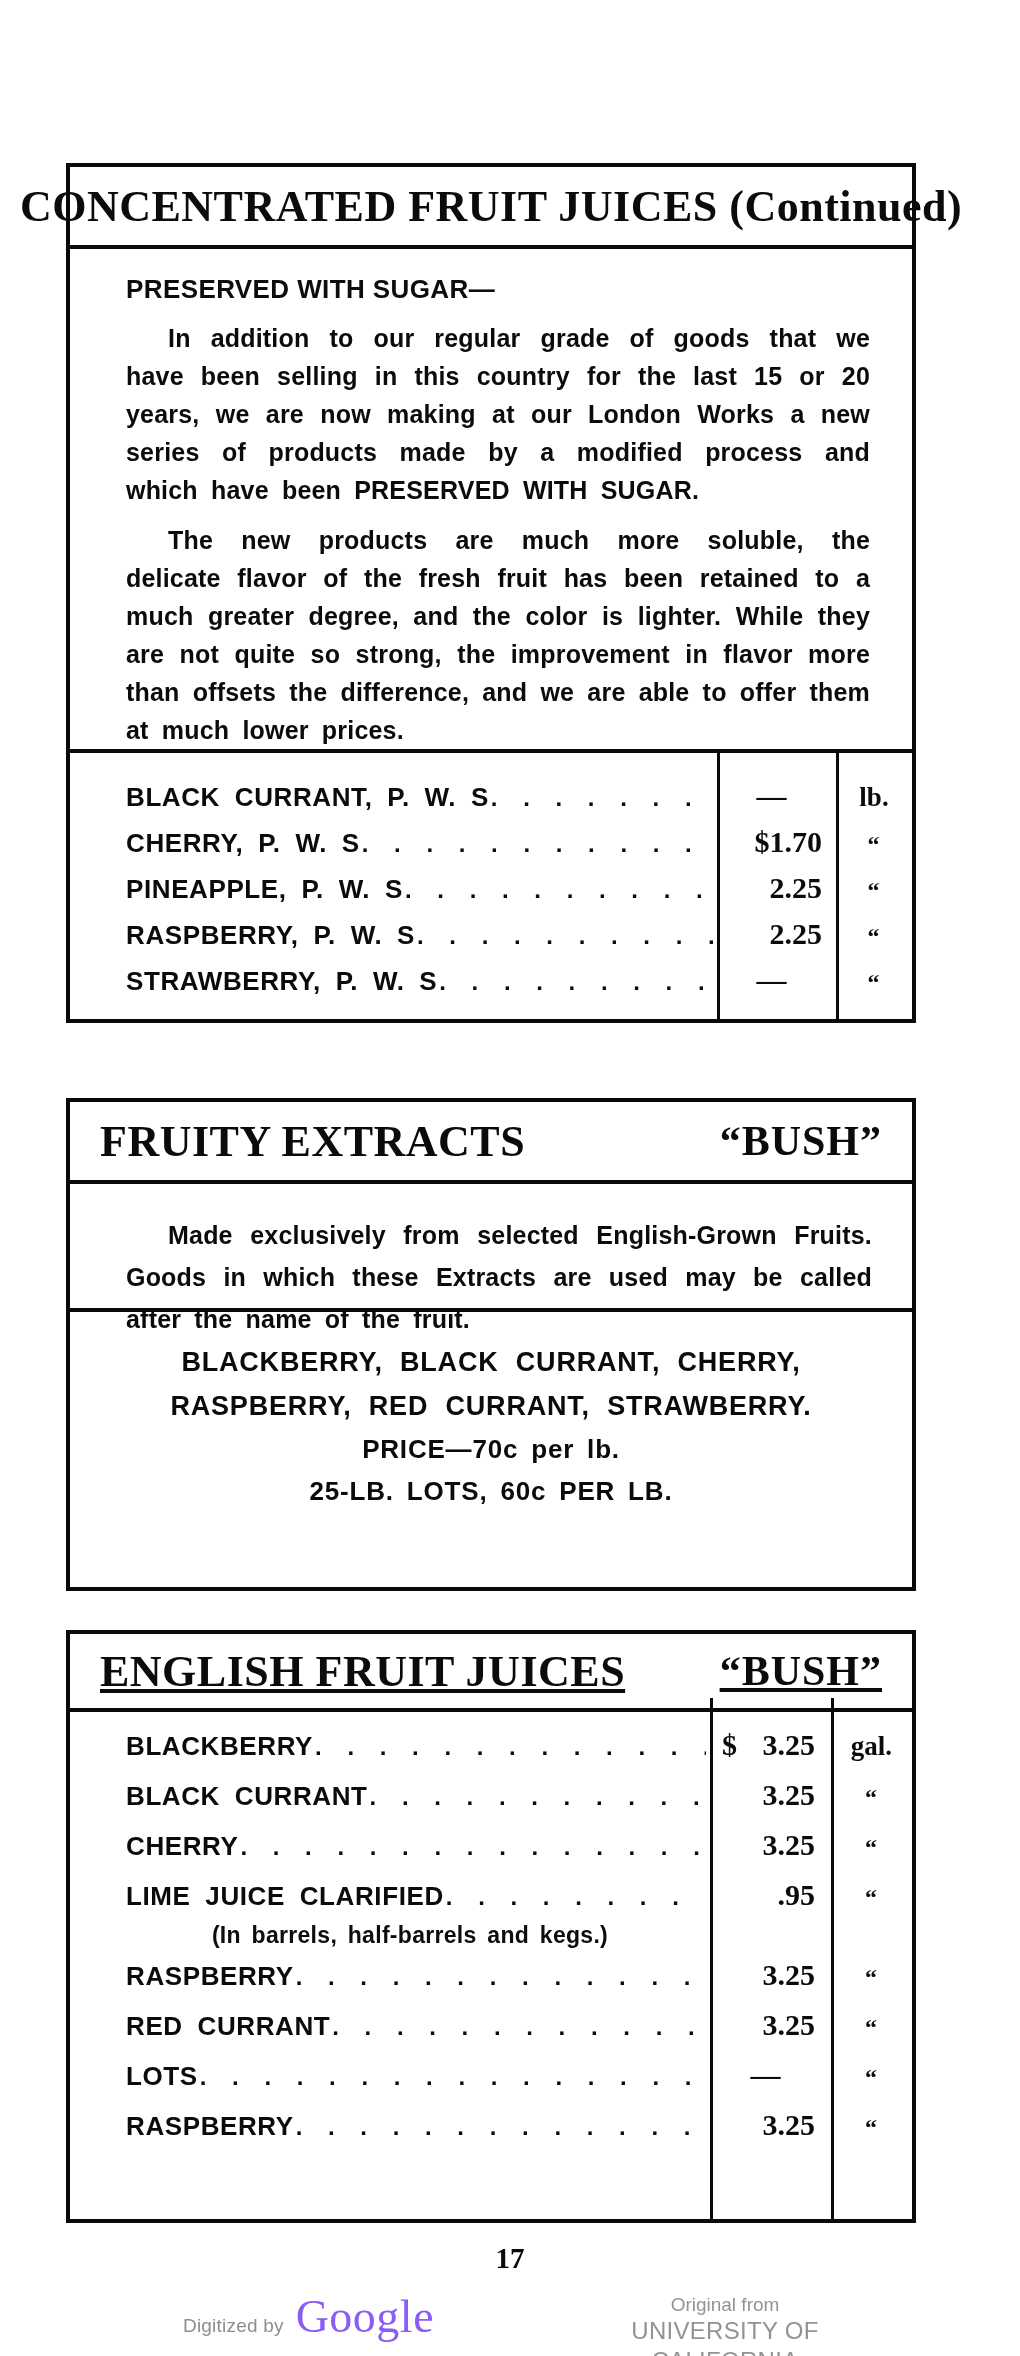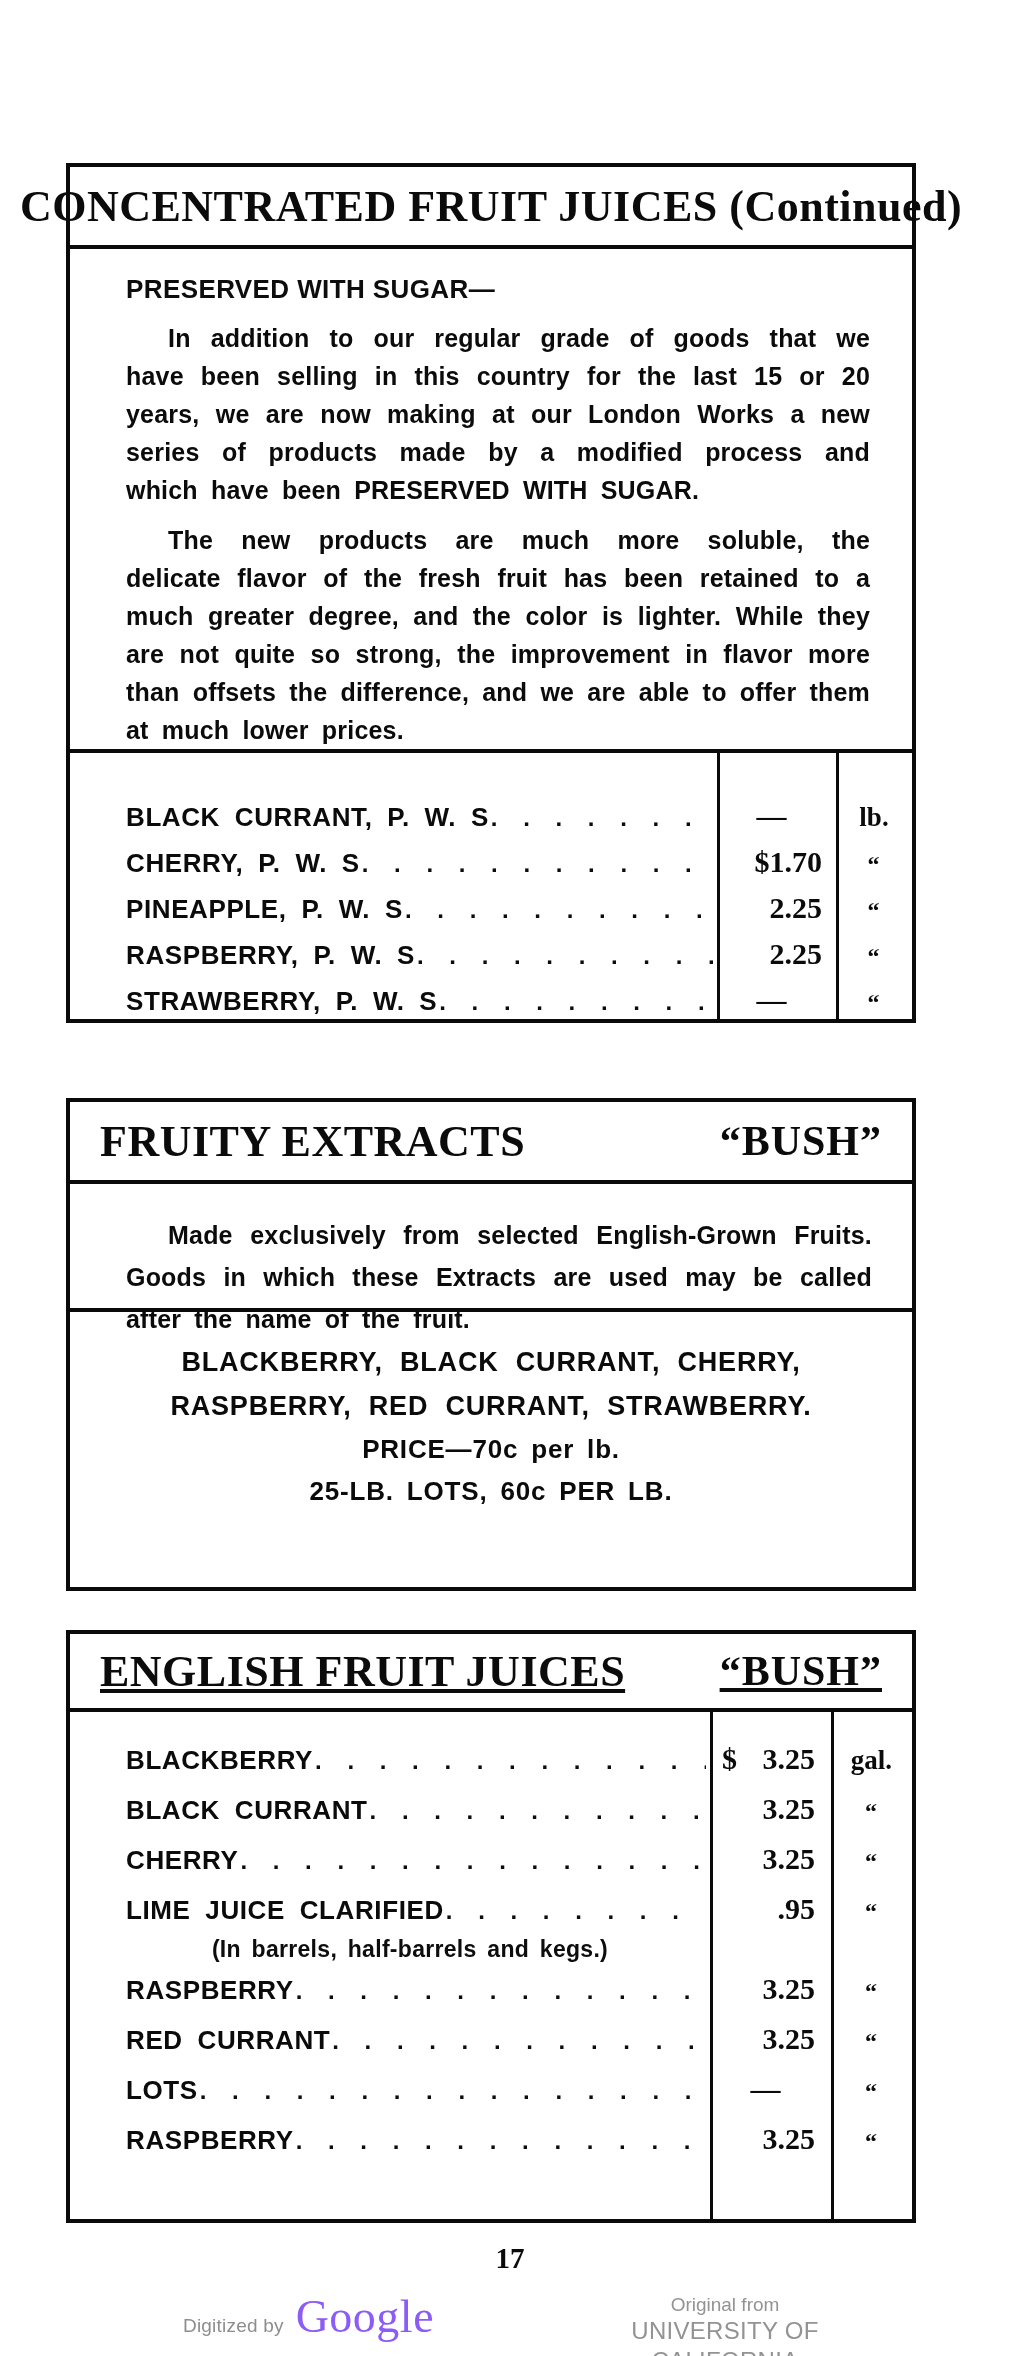--- a/index.html
+++ b/index.html
@@ -49,27 +49,27 @@
   }
   .t-price.dash { text-align:center; padding-right:10px !important; }
   .t-price.flex$ { display:flex; }
   .t-unit {
     box-sizing:border-box; flex:1; text-align:center;
     font-family:"Liberation Serif", serif; font-weight:bold; font-size:27px;
   }
   .ditto { font-size:24px; letter-spacing:1px; }
   
   .t1 { top:582px; }
-  .t1 .rows { padding-top:26px;margin-top:20px; }
+  .t1 .rows { padding-top:26px; }
   .t1 .t-row { height:46px; }
   .t1 .t-name { width:647px; padding-left:56px; padding-right:4px; }
   .t1 .t-price { width:119px; padding-right:14px; }
   .t1 .v1 { left:647px; } .t1 .v2 { left:766px; }
   
-  .t3 { top:78px; bottom:0; }
+  .t3 { top:64px; bottom:0; }
   .t3 .rows { padding-top:30px; }
   .t3 .t-row { height:50px; }
   .t3 .t-name { width:640px; padding-left:56px; padding-right:4px; }
   .t3 .t-price { width:121px; padding-right:16px; }
   .t3 .v1 { left:640px; } .t3 .v2 { left:761px; }
   .price-split { display:flex; justify-content:space-between; padding-left:12px; }
   .note-line {
     width:640px; box-sizing:border-box; text-align:center; padding-left:40px;
     font-size:23px; font-weight:700; letter-spacing:0.3px; word-spacing:4px;
     height:36px; margin-top:-6px;

